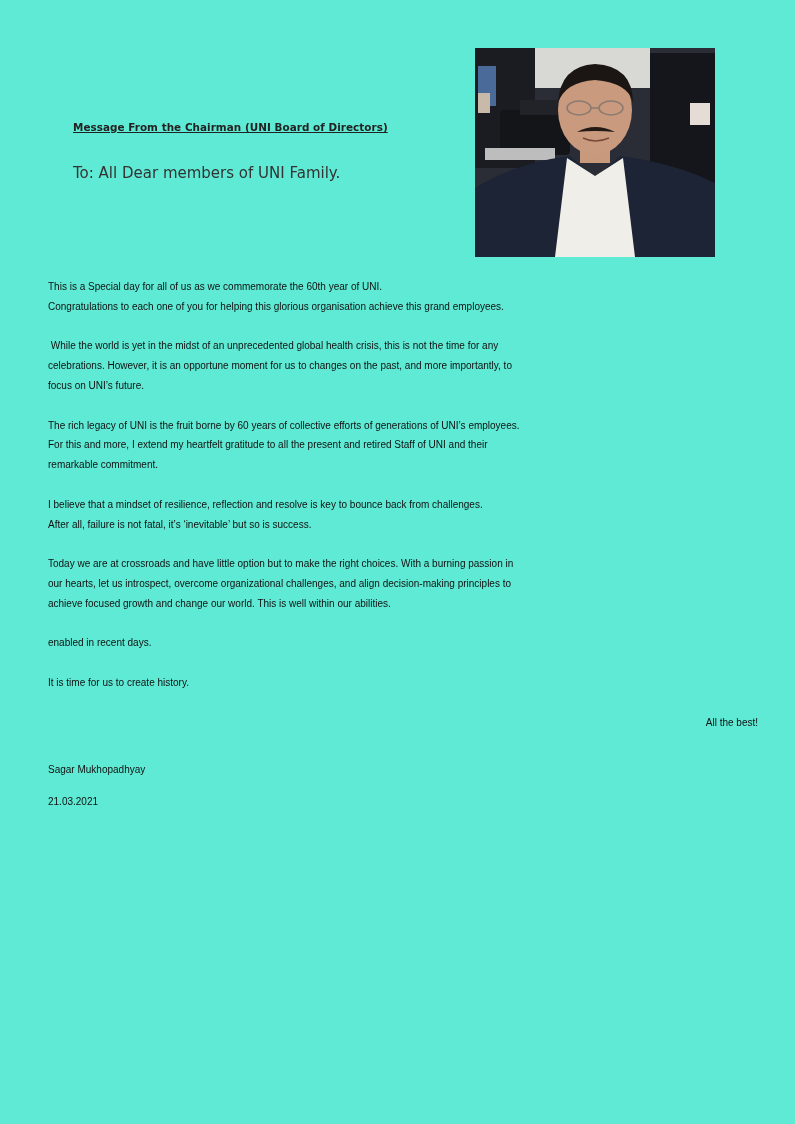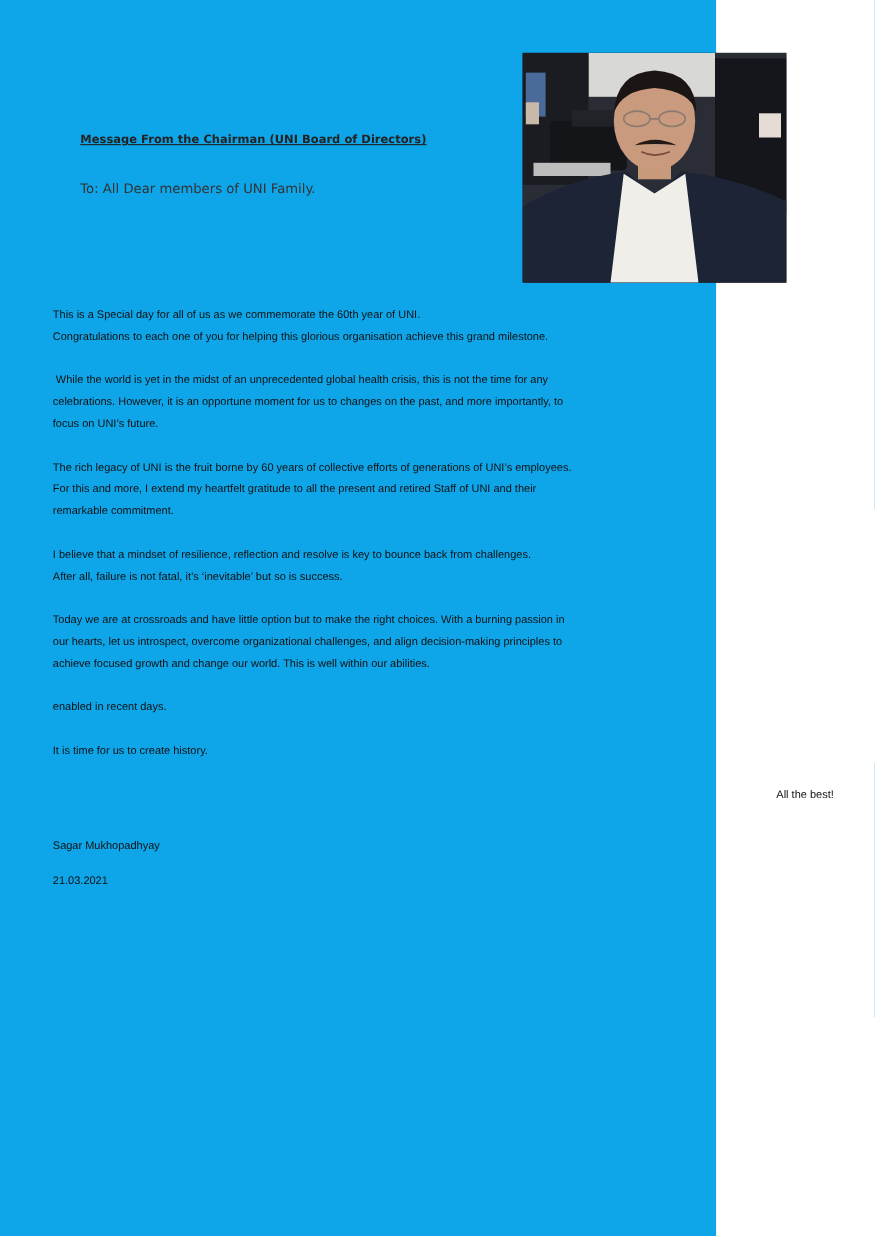--- a/index.html
+++ b/index.html
@@ -1,27 +1,27 @@
 <!DOCTYPE html>
 <html><head>
   <meta charset="utf-8">
   <style>
     html, body { margin: 0; padding: 0; background: #ffffff; }
     body { width: 795px; height: 1124px; position: relative; overflow: hidden; }
-    .page { position: absolute; left: 0; top: 0; width: 651px; height: 1124px; background: #0ea5e9; }
+    .page { position: absolute; left: 0; top: 0; width: 795px; height: 1124px; background: #5eead4; }
     .header-title {
       position: absolute; left: 73px; top: 121px;
       font-family: "DejaVu Sans", sans-serif; font-weight: bold;
       font-size: 10.4px; color: #222; text-decoration: underline;
       white-space: nowrap; letter-spacing: 0.05px;
     }
     .header-to {
       position: absolute; left: 73px; top: 164px;
       font-family: "DejaVu Sans", sans-serif;
-      font-size: 12px; color: #333; white-space: nowrap;
+      font-size: 15px; color: #333; white-space: nowrap;
     }
     .photo {
       position: absolute; left: 475px; top: 48px; width: 240px; height: 209px;
       overflow: hidden; background: #1c1f2a;
     }
     .photo svg { display: block; }
     .body-text {
       position: absolute; left: 48px; top: 277px; width: 710px;
       font-family: "Liberation Sans", sans-serif; font-size: 10px;
       color: #111; line-height: 19.8px;
@@ -67,21 +67,21 @@
       <line x1="116" y1="60" x2="124" y2="60" stroke="#8a7a70" stroke-width="1.5"></line>
 
       <path d="M102 84 Q120 74 140 84 Q120 82 102 84 Z" fill="#231a16"></path>
       <path d="M108 90 Q120 96 134 90" stroke="#7a4a3a" stroke-width="1.5" fill="none"></path>
     </svg>
   </div>
 
   <div class="body-text">
     <div class="para">
       <span class="line">This is a Special day for all of us as we commemorate the 60th year of UNI.</span>
-      <span class="line">Congratulations to each one of you for helping this glorious organisation achieve this grand milestone.</span>
+      <span class="line">Congratulations to each one of you for helping this glorious organisation achieve this grand employees.</span>
     </div>
     <div class="para">
       <span class="line"> While the world is yet in the midst of an unprecedented global health crisis, this is not the time for any</span>
       <span class="line">celebrations. However, it is an opportune moment for us to changes on the past, and more importantly, to</span>
       <span class="line">focus on UNI’s future.</span>
     </div>
     <div class="para">
       <span class="line">The rich legacy of UNI is the fruit borne by 60 years of collective efforts of generations of UNI’s employees.</span>
       <span class="line">For this and more, I extend my heartfelt gratitude to all the present and retired Staff of UNI and their</span>
       <span class="line">remarkable commitment.</span>

